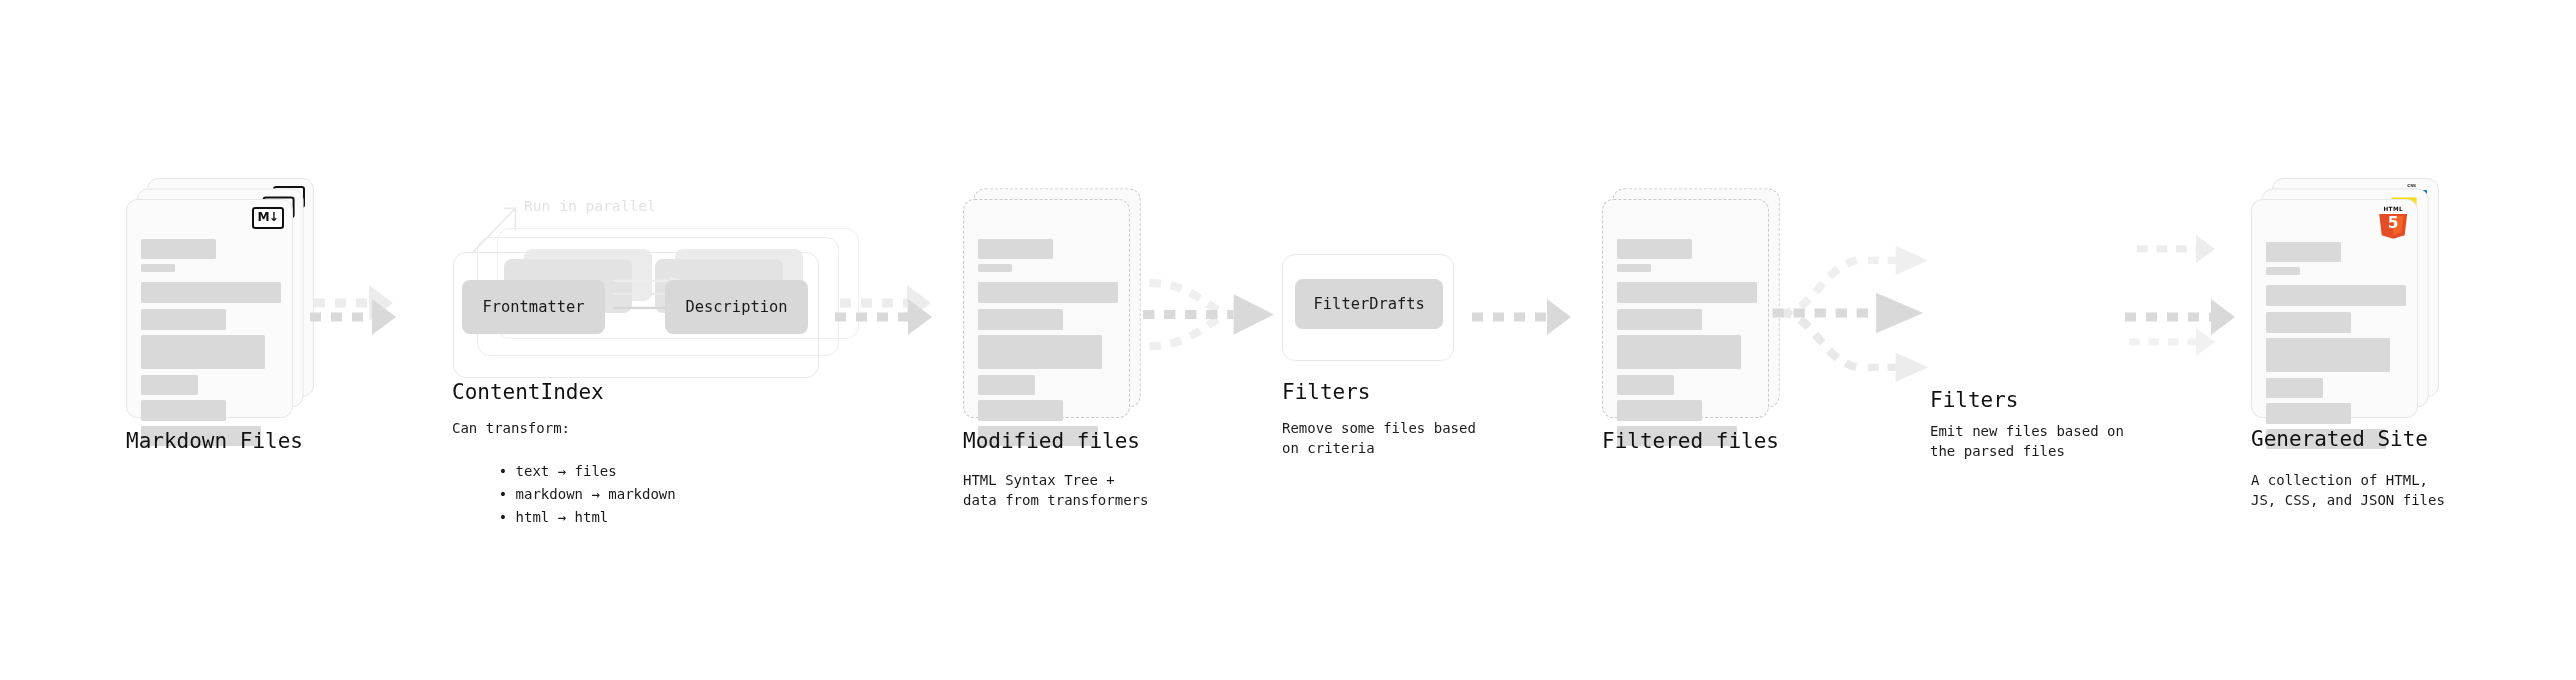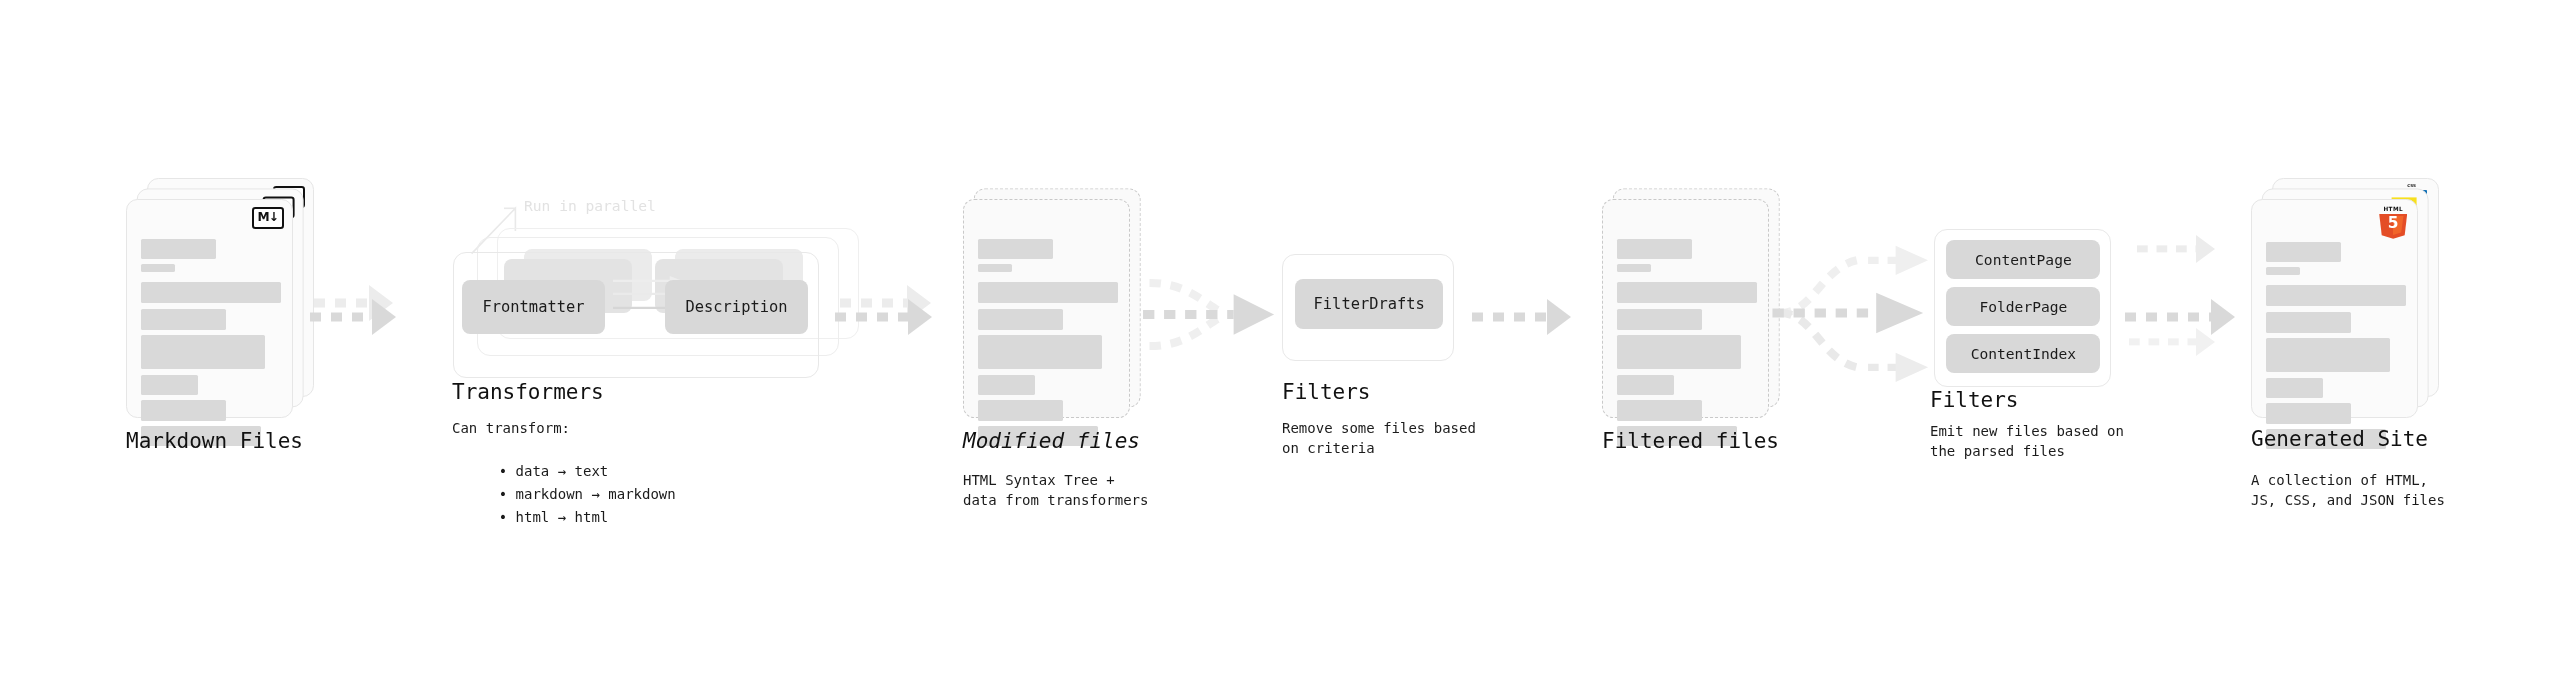--- a/index.html
+++ b/index.html
@@ -190,24 +190,24 @@
   <div class="inner-arrow" style="left:613px;top:301px;width:73px;height:9.8px;">
     <svg width="73" height="9.8" viewBox="0 0 90 12">
         <path d="M0 6 L74 6" stroke="#d6d6d6" stroke-width="3" fill="none"></path>
         <path d="M70 0 L86 6 L70 12 Z" fill="#d6d6d6"></path>
       </svg>
   </div>
 
   <div class="chip" style="position:absolute;left:665px;top:280px;width:143px;height:54px;">Description</div>
   <div class="chip" style="position:absolute;left:462px;top:280px;width:143px;height:54px;">Frontmatter</div>
 
-  <div class="title" style="left:452px;top:380px;">Transformers</div>
+  <div class="title" style="left:452px;top:380px;">ContentIndex</div>
   <div class="desc" style="left:452px;top:418px;">Can transform:</div>
   <div class="desc" style="left:465px;top:441px;">
-    <span>• </span><span>data → text</span>
+    <span>• </span><span>text → files</span>
   </div>
   <div class="desc" style="left:465px;top:487px;">
     <span>• </span><span>html → html</span>
   </div>
   <div class="desc" style="left:465px;top:464px;">
     <span>• </span><span>markdown → markdown</span>
   </div>
 
   <div class="arrow faint" style="left:840px;top:285px;width:98px;height:36px;">
     <div class="shaft" style="width:70px;"></div>
@@ -226,21 +226,21 @@
         <div class="skel" style="width:34px;height:8.1px;margin-bottom:9.8px;"></div>
         <div class="skel" style="width:140px;height:21px;"></div>
         <div class="skel" style="width:85px;height:21px;"></div>
         <div class="skel" style="width:124px;height:34px;"></div>
         <div class="skel" style="width:57px;height:19.5px;"></div>
         <div class="skel" style="width:85px;height:20.3px;"></div>
         <div class="skel" style="width:120px;height:19.5px;"></div>
       </div>
     </div>
   </div>
-  <div class="title" style="left:963px;top:429px;font-style:italic;">Modified files</div>
+  <div class="title" style="left:963px;top:429px;">Modified files</div>
   <div class="desc" style="left:963px;top:470px;">HTML Syntax Tree +
 data from transformers</div>
 
   <svg class="fan" style="left:1138px;top:270px;width:146px;height:89px;" viewBox="0 0 180 110">
     <path d="M14 16 C60 16 80 40 104 53" stroke="#efefef" stroke-width="10" fill="none" stroke-dasharray="14 12"></path>
     <path d="M14 94 C60 94 80 70 104 57" stroke="#efefef" stroke-width="10" fill="none" stroke-dasharray="14 12"></path>
     <path d="M6 55 L118 55" stroke="#d9d9d9" stroke-width="11" fill="none" stroke-dasharray="14 12"></path>
     <path d="M118 30 L168 55 L118 80 Z" fill="#d9d9d9"></path>
   </svg>
 
@@ -277,25 +277,20 @@
     <path d="M10 95 C50 95 60 40 104 30" stroke="#efefef" stroke-width="10" fill="none" stroke-dasharray="14 12"></path>
     <path d="M10 95 C50 95 60 152 104 162" stroke="#e9e9e9" stroke-width="10" fill="none" stroke-dasharray="14 12"></path>
     <path d="M0 95 L128 95" stroke="#d9d9d9" stroke-width="11" fill="none" stroke-dasharray="14 12"></path>
     <path d="M118 30 L158 30" stroke="#efefef" stroke-width="9" fill="none" stroke-dasharray="13 11"></path>
     <path d="M118 162 L158 162" stroke="#e9e9e9" stroke-width="9" fill="none" stroke-dasharray="13 11"></path>
     <path d="M128 70 L186 95 L128 120 Z" fill="#d9d9d9"></path>
     <path d="M152 12 L192 30 L152 48 Z" fill="#efefef"></path>
     <path d="M152 144 L192 162 L152 180 Z" fill="#ececec"></path>
   </svg>
 
-  <div class="groupbox" style="left:1934px;top:229px;width:177px;height:158px;">
-    <div class="chip" style="position:absolute;left:11.4px;top:9.8px;width:154px;height:39px;font-size:14.6px;">ContentPage</div>
-    <div class="chip" style="position:absolute;left:11.4px;top:57px;width:154px;height:39px;font-size:14.6px;">FolderPage</div>
-    <div class="chip" style="position:absolute;left:11.4px;top:104px;width:154px;height:39px;font-size:14.6px;">ContentIndex</div>
-  </div>
   <div class="title" style="left:1930px;top:388px;">Filters</div>
   <div class="desc" style="left:1930px;top:421px;">Emit new files based on
 the parsed files</div>
 
   <div class="arrow faint" style="left:2137px;top:234px;width:98px;height:29px;">
     <div class="shaft" style="width:62px;height:7.3px;background-size:19.5px 7.3px;background-image:linear-gradient(to right,#ececec 0 10.6px,transparent 10.6px 19.5px);"></div>
     <div class="head" style="left:59px;border-top:14px solid transparent;border-bottom:14px solid transparent;border-left:19.5px solid #ececec;"></div>
   </div>
   <div class="arrow" style="left:2125px;top:299px;width:122px;height:36px;">
     <div class="shaft" style="width:89px;"></div>

